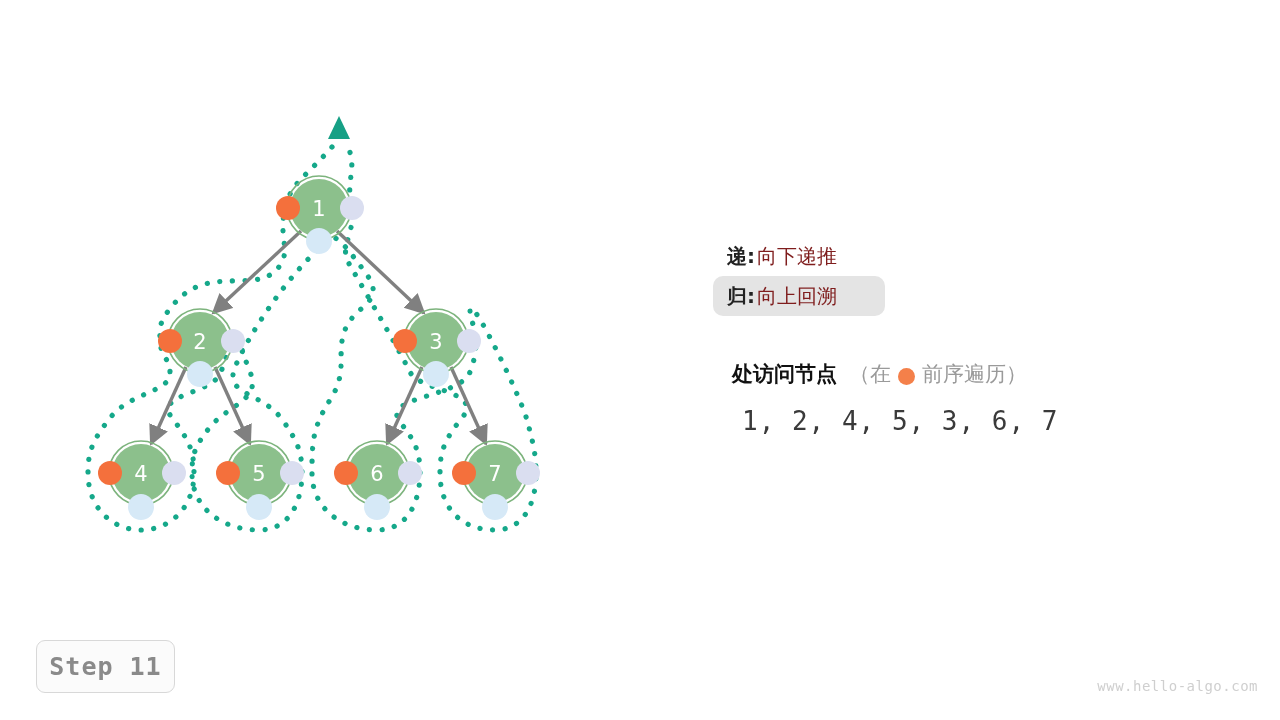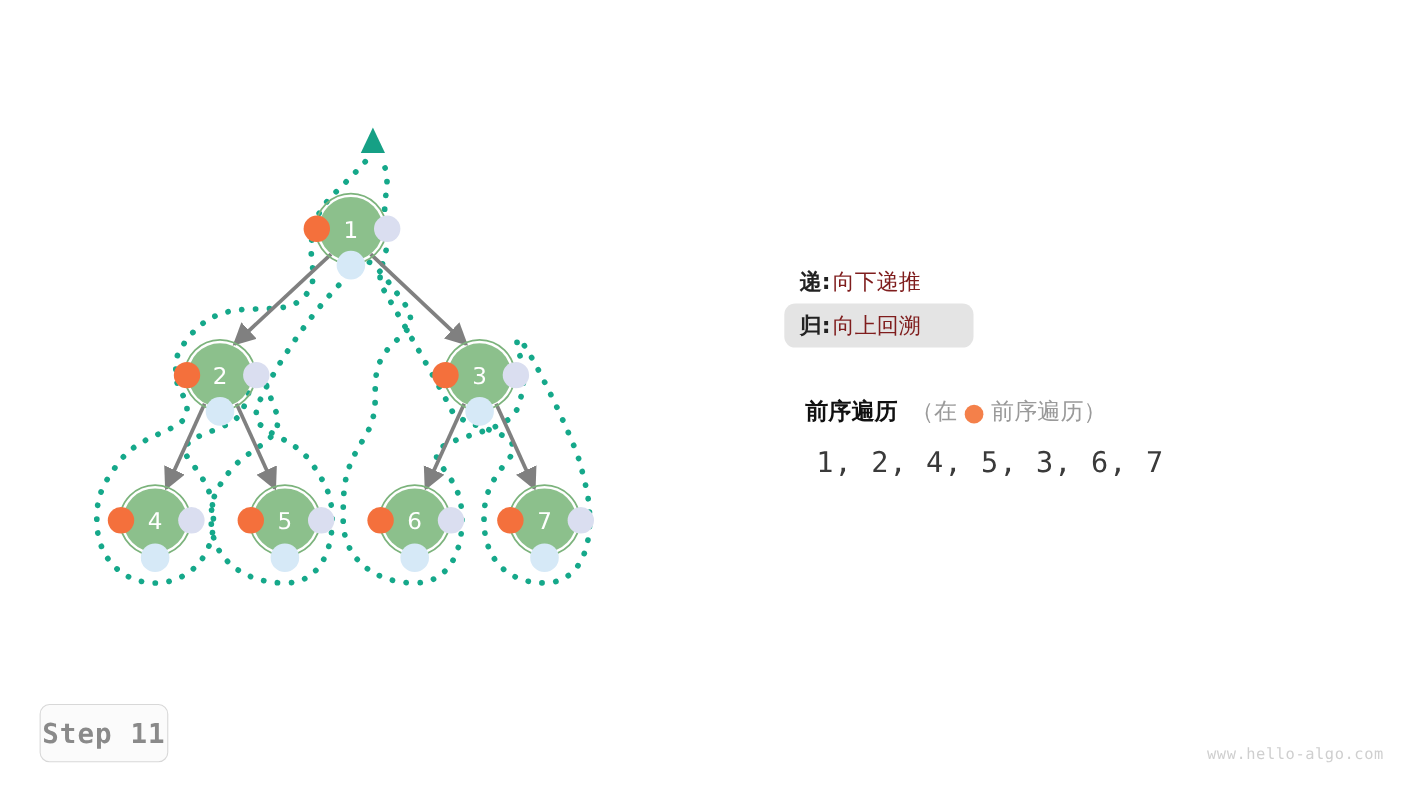--- a/index.html
+++ b/index.html
@@ -105,21 +105,21 @@
     font-size: 26px;
     color: #3a3a3a;
     letter-spacing: 1px;
   }
 
   
   .step-badge {
     position: absolute;
     left: 36px;
     top: 640px;
-    width: 117px;
+    width: 139px;
     height: 53px;
     border: 1px solid #d8d8d8;
     border-radius: 9px;
     background: #fbfbfb;
     display: flex;
     align-items: center;
     justify-content: center;
     font-family: "DejaVu Sans Mono", "Liberation Mono", monospace;
     font-weight: bold;
     font-size: 25px;
@@ -276,21 +276,21 @@
       <span class="desc">向下递推</span>
     </div>
     <div class="legend-row highlight">
       <span class="tag">归:</span>
       <span class="desc">向上回溯</span>
     </div>
   </div>
 
   <div class="traversal-block">
     <div class="traversal-title">
-      <span class="t-bold">前序遍历</span>
+      <span class="t-bold">处访问节点</span>
       <span class="t-gray" style="margin-left:12px;">（在</span>
       <span class="dot-inline"></span>
       <span class="t-gray">前序遍历）</span>
     </div>
     <div class="traversal-result">1, 2, 4, 5, 3, 6, 7</div>
   </div>
 
   <div class="step-badge">Step 11</div>
 
   <div class="watermark">www.hello-algo.com</div>

